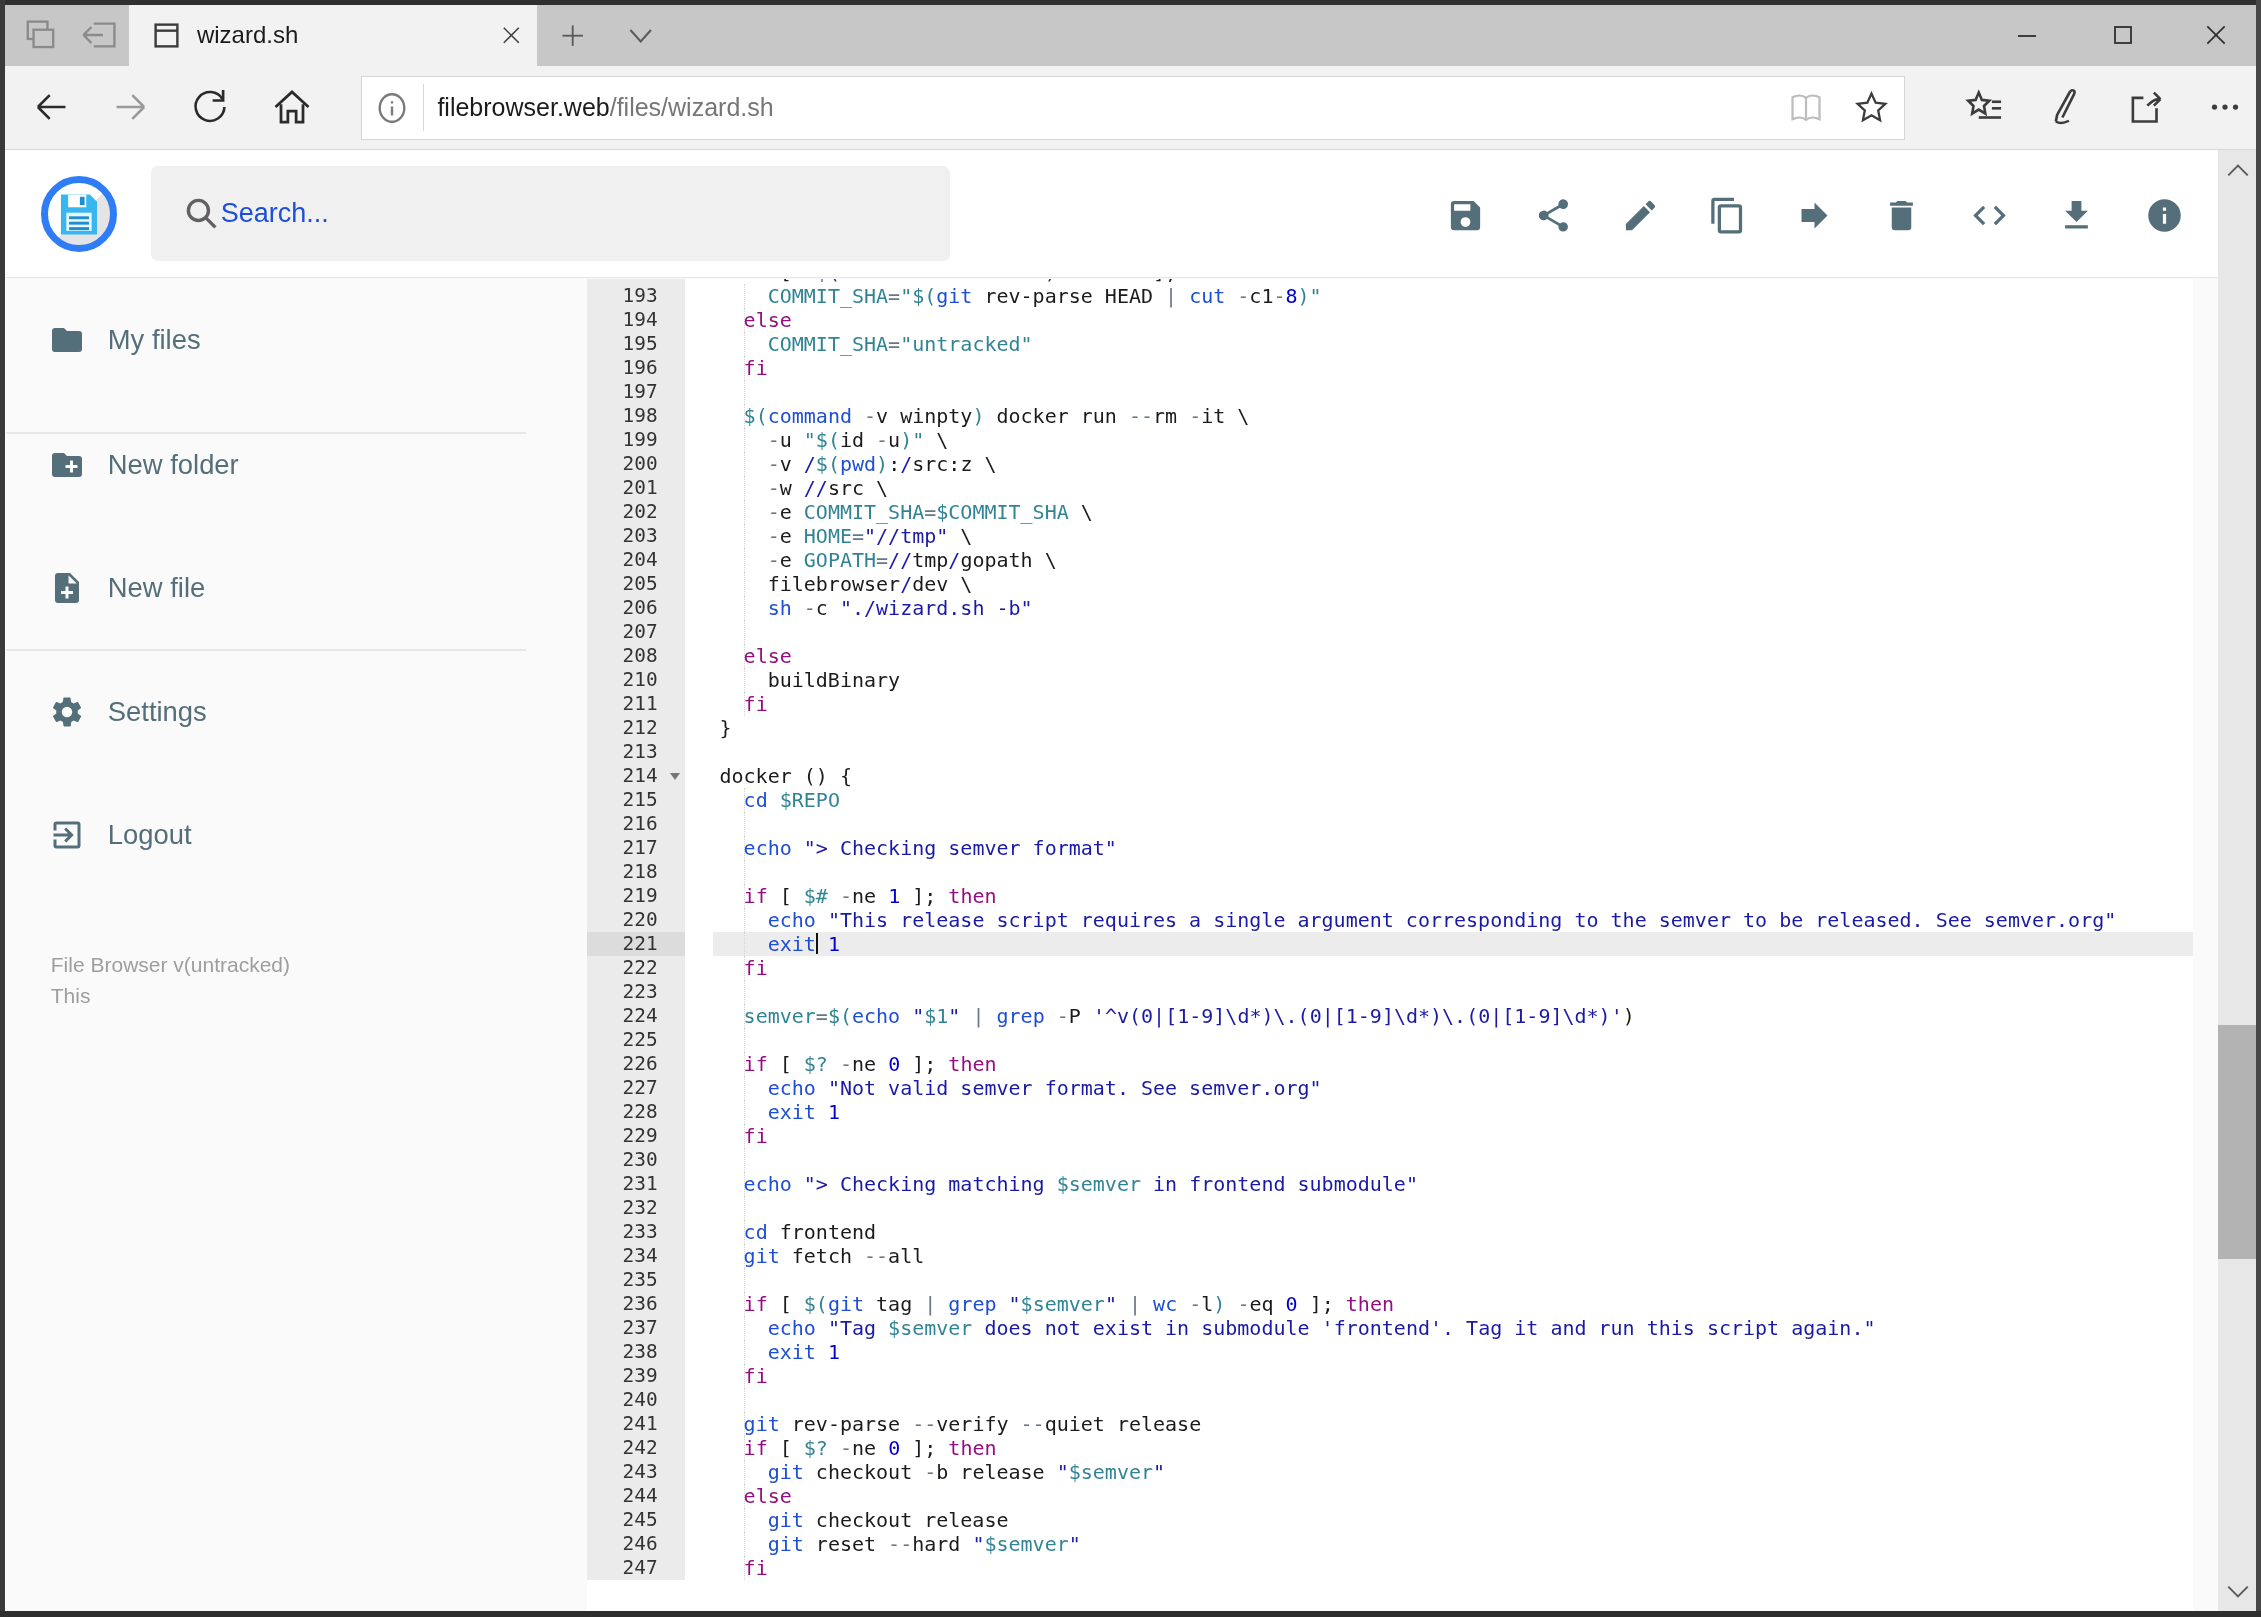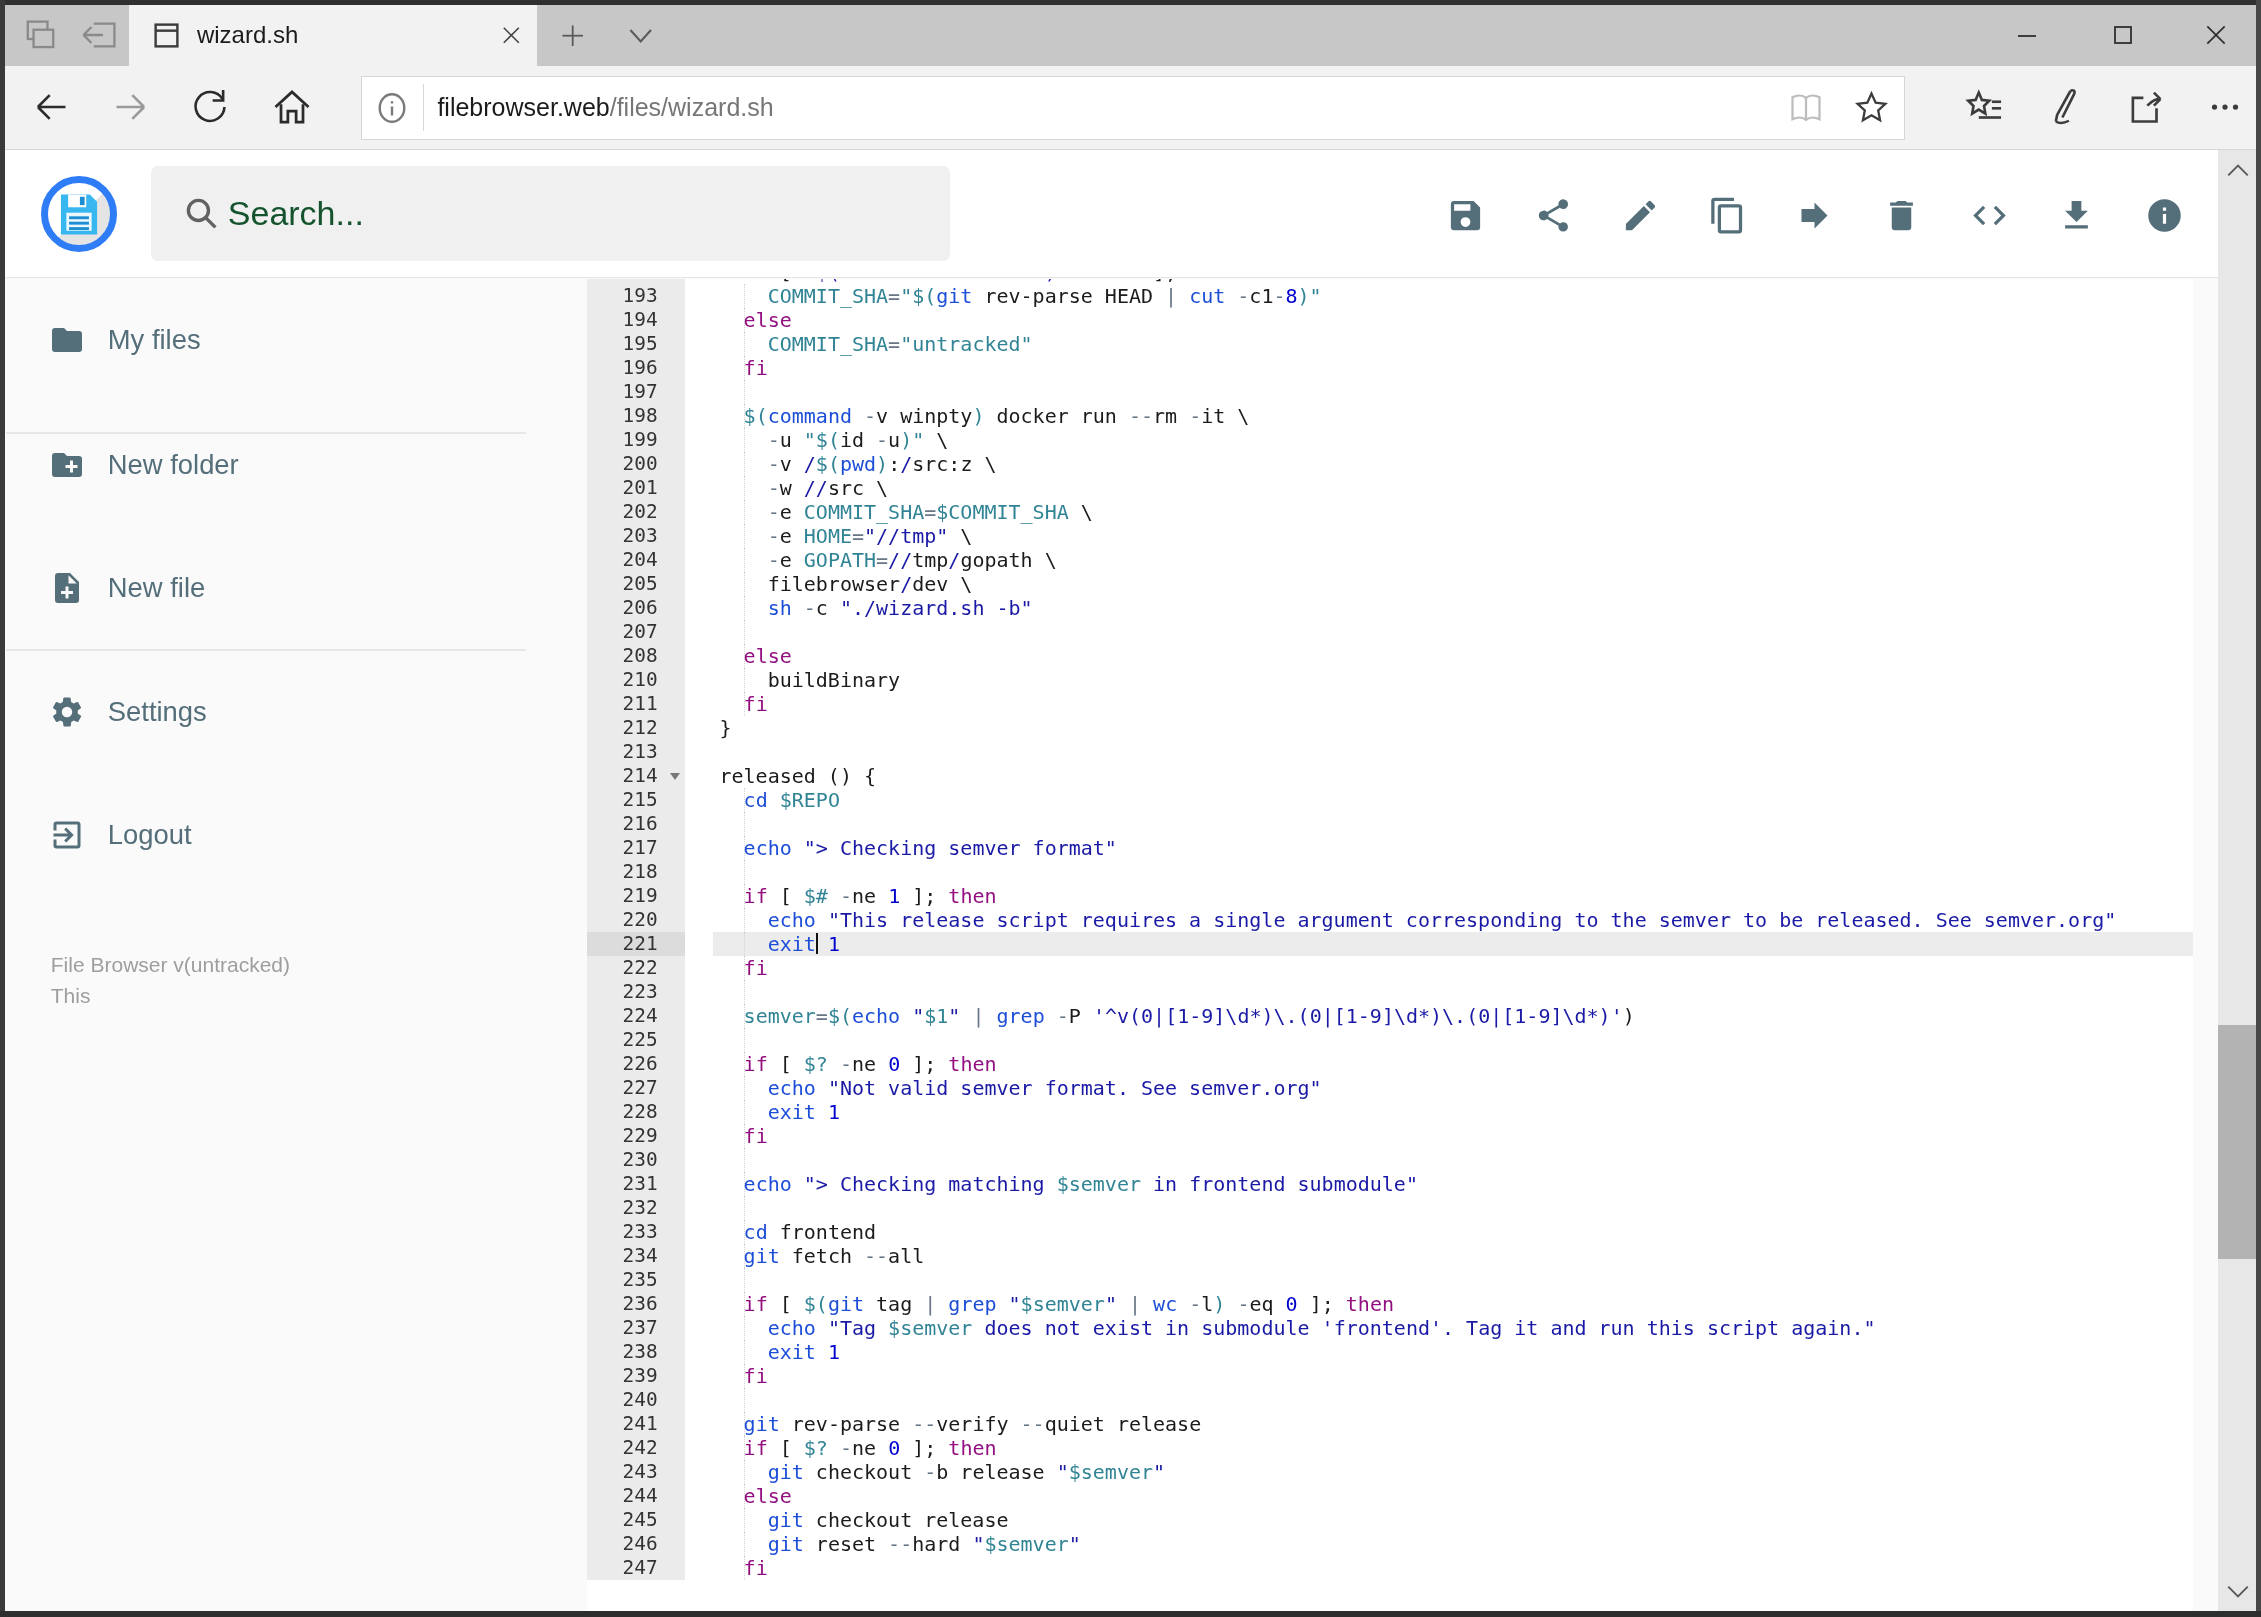--- a/index.html
+++ b/index.html
@@ -31,21 +31,21 @@
   .url-sep{width:1.6px;height:47px;background:#d8d8d8;}
   .url-text{font-size:25px;margin-left:13px;white-space:nowrap;flex:1;}
   .url-domain{color:#1b1b1b;} .url-path{color:#767676;}
   .url-btn{width:65px;height:60px;display:flex;align-items:center;justify-content:center;}
 
   
   .apptoolbar{position:absolute;left:4.8px;top:150px;width:2213px;height:128px;background:#ffffff;border-bottom:1.6px solid #e5e5e5;z-index:5;}
   .logo{position:absolute;left:36px;top:26px;width:76px;height:76px;border-radius:50%;
      border:7.3px solid #2e7cf6;background:linear-gradient(135deg,#ffffff 52%,#e4e4e4 53%);display:flex;align-items:center;justify-content:center;}
   .searchbox{position:absolute;left:146px;top:16px;width:799px;height:95px;background:#f0f0f0;border-radius:6.5px;display:flex;align-items:center;}
-  .search-placeholder{font-size:34px;color:#14532d;margin-left:8px;}
+  .search-placeholder{font-size:27px;color:#1d4ed8;margin-left:1px;}
   .act-btn{position:absolute;top:43px;width:44px;height:44px;display:flex;align-items:center;justify-content:center;}
 
   
   .sidebar{position:absolute;left:4.8px;top:279px;width:521px;height:1333px;}
   .sb-item{position:absolute;left:0;width:521px;height:73px;display:flex;align-items:center;cursor:pointer;}
   .sb-item .sb-ic{position:absolute;left:44px;top:18.6px;}
   .sb-item .sb-label{position:absolute;left:103px;font-size:27.4px;color:#546e7a;}
   .sb-divider{position:absolute;left:0.8px;width:520px;height:1.6px;background:#e7e7e7;}
   .sb-footer{position:absolute;left:46px;font-size:21px;color:#9e9e9e;line-height:31px;}
 
@@ -409,21 +409,21 @@
         <div class="row">
           <div class="gut">212</div>
           <div class="code"><span class="code-inner"><span class="tk-t">}</span></span></div>
         </div>
         <div class="row">
           <div class="gut">213</div>
           <div class="code"><span class="code-inner"></span></div>
         </div>
         <div class="row">
           <div class="gut">214<span class="fold"></span></div>
-          <div class="code"><span class="code-inner"><span class="tk-t">released () {</span></span></div>
+          <div class="code"><span class="code-inner"><span class="tk-t">docker () {</span></span></div>
         </div>
         <div class="row">
           <div class="gut">215</div>
           <div class="code"><span class="guide"></span><span class="code-inner"><span class="tk-t">  </span><span class="tk-b">cd</span><span class="tk-t"> </span><span class="tk-v">$REPO</span></span></div>
         </div>
         <div class="row">
           <div class="gut">216</div>
           <div class="code"><span class="guide"></span><span class="code-inner"></span></div>
         </div>
         <div class="row">

